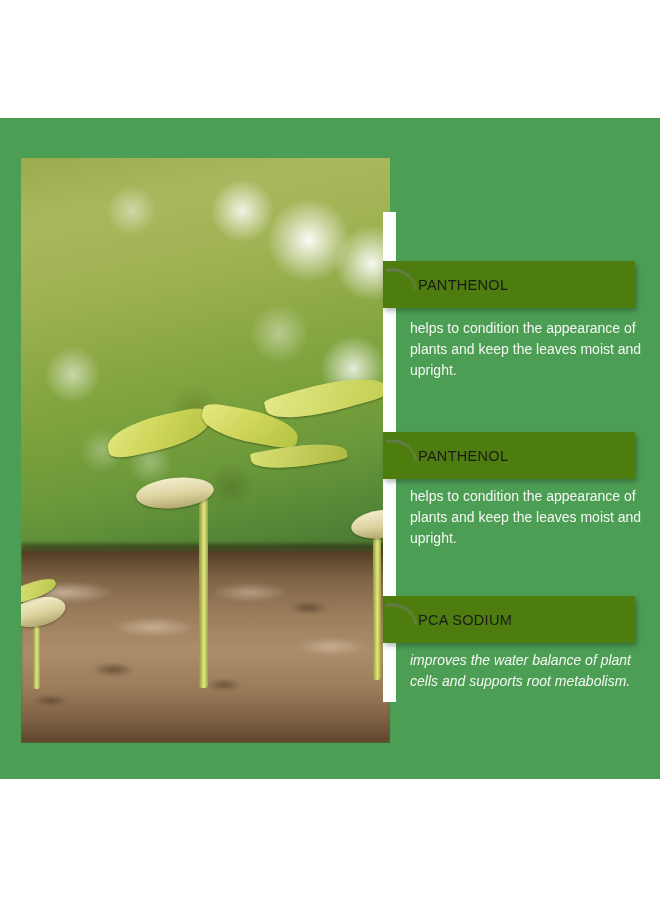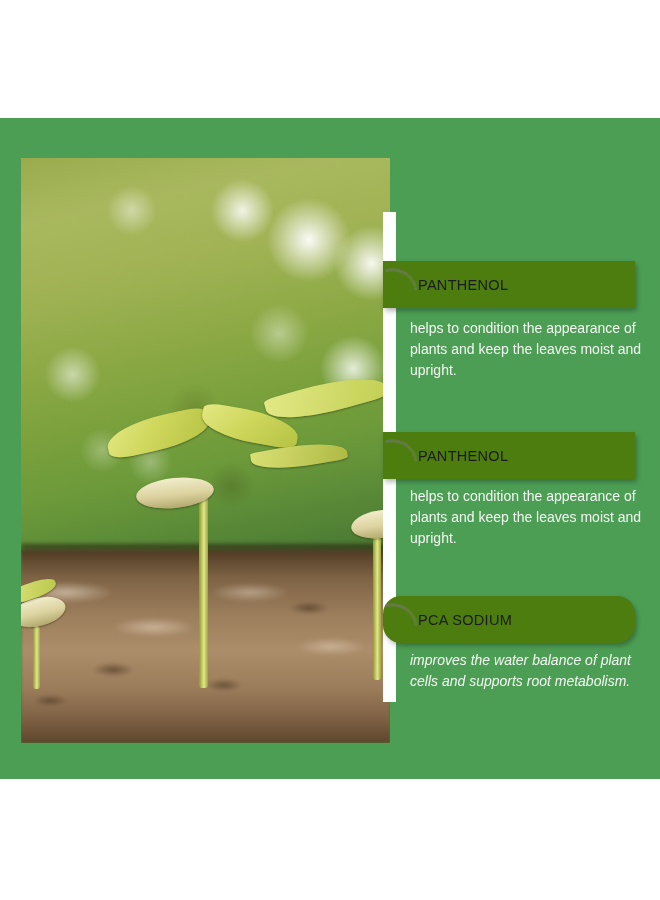--- a/index.html
+++ b/index.html
@@ -224,20 +224,20 @@
 
   <div class="card-group" style="top:0;">
     <div class="card-title" style="top:432px;">
       <span class="curl"></span>
       <span class="card-title-text">PANTHENOL</span>
     </div>
     <div class="card-desc" style="top:486px;">helps to condition the appearance of plants and keep the leaves moist and upright.</div>
   </div>
 
   <div class="card-group" style="top:0;">
-    <div class="card-title" style="top:596px;border-radius:18px;">
+    <div class="card-title" style="top:596px;">
       <span class="curl"></span>
       <span class="card-title-text">PCA SODIUM</span>
     </div>
     <div class="card-desc" style="top:650px;font-style:italic;"> improves the water balance of plant cells and supports root metabolism.</div>
   </div>
 
 </div>
 
 </body></html>

